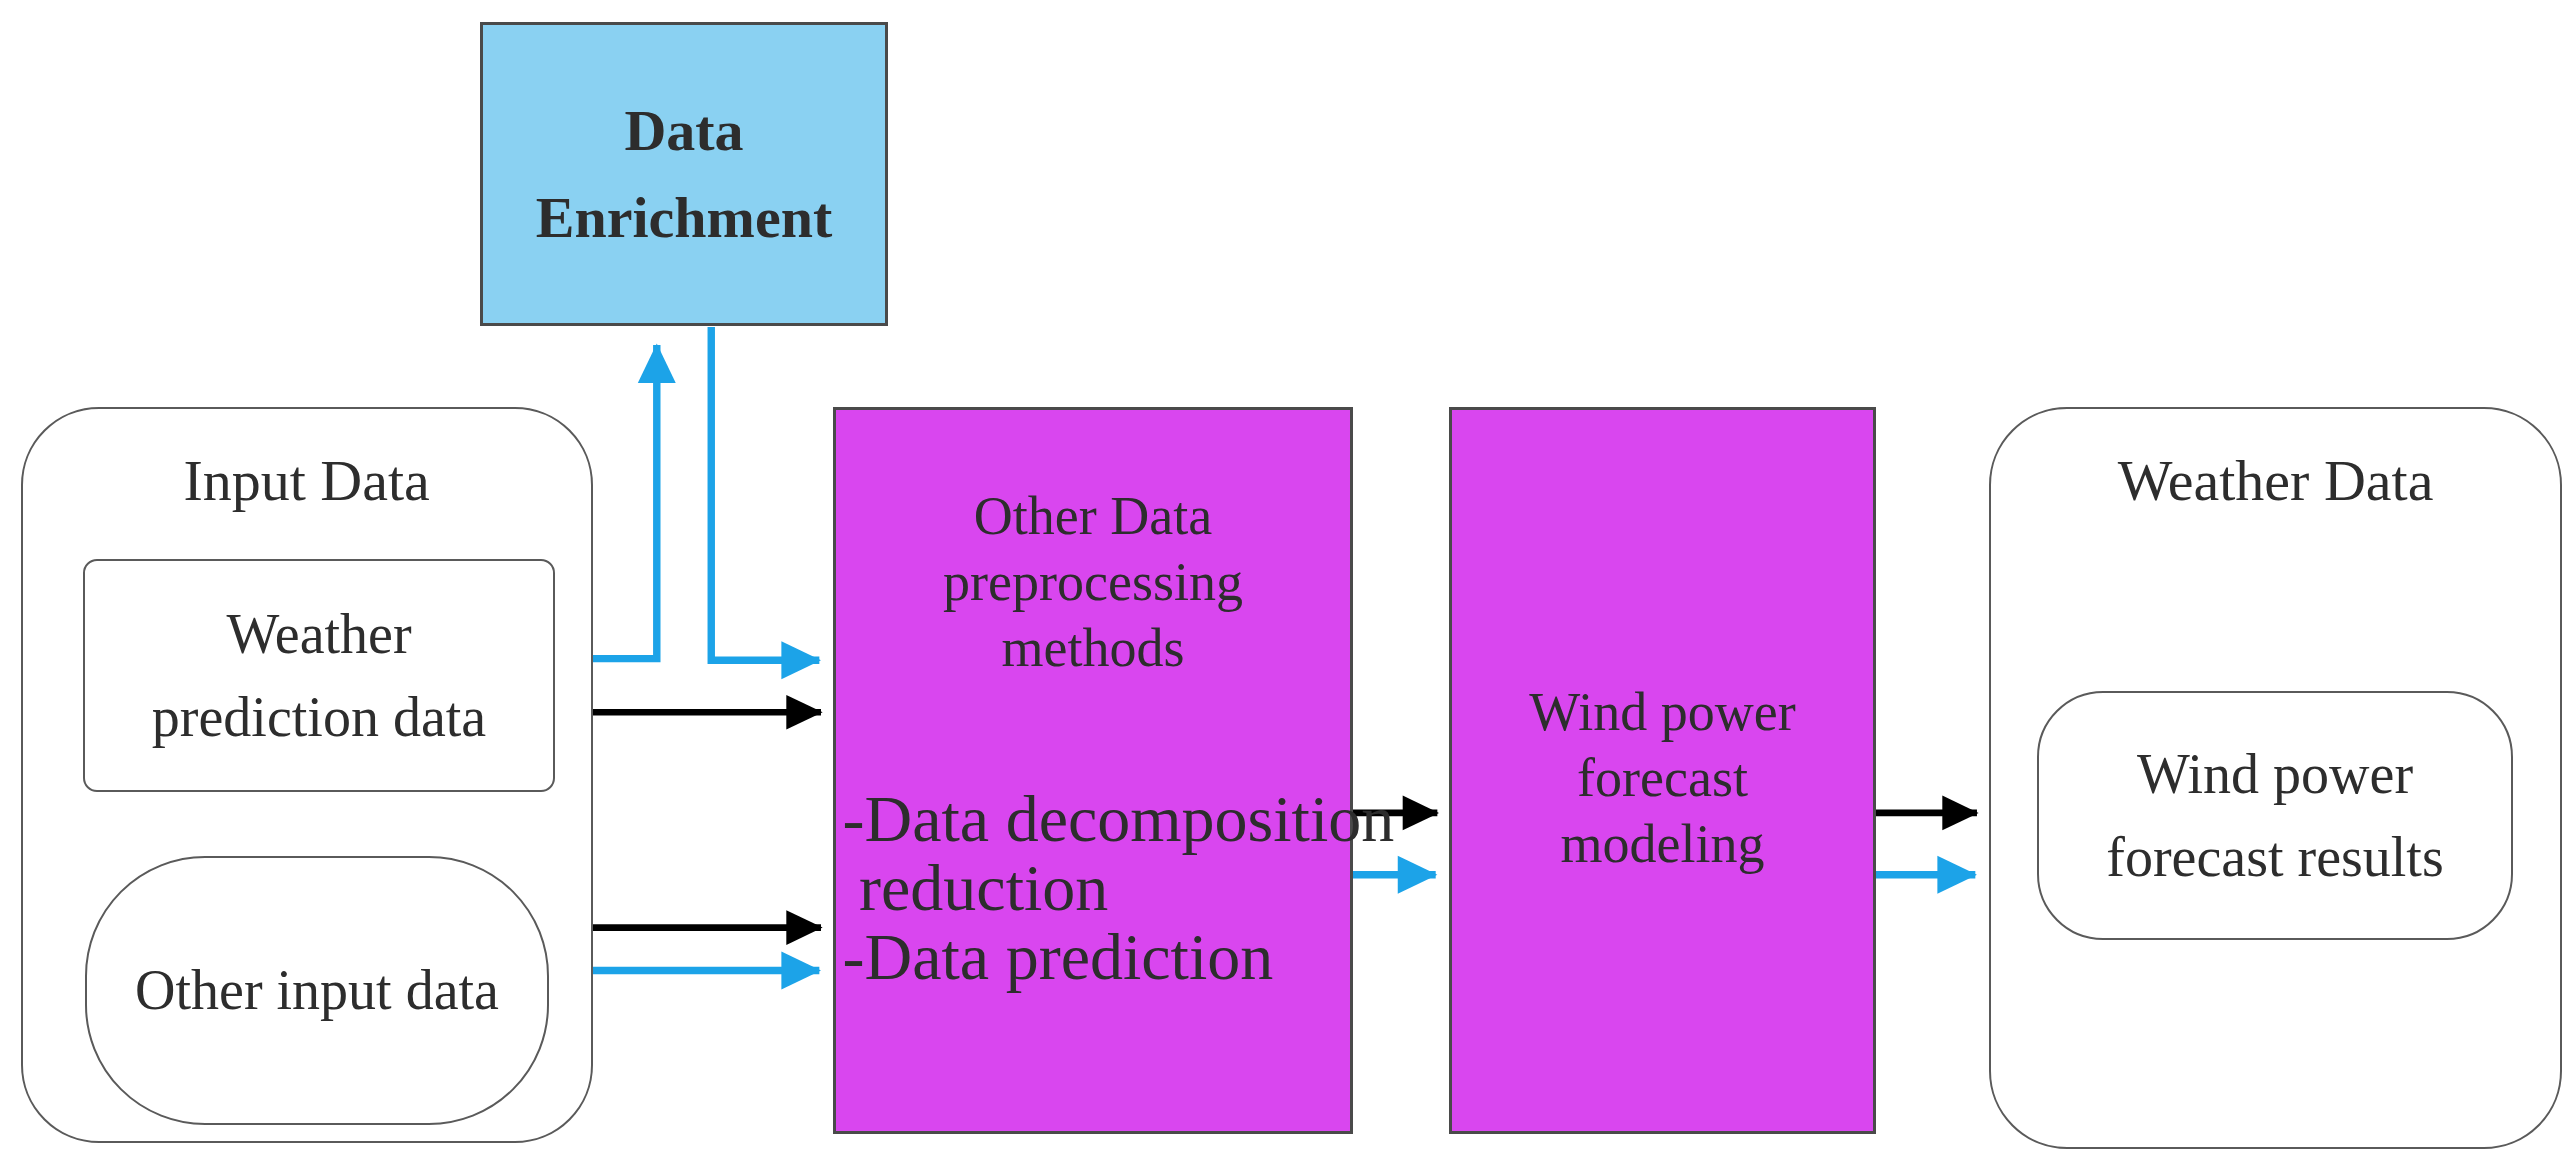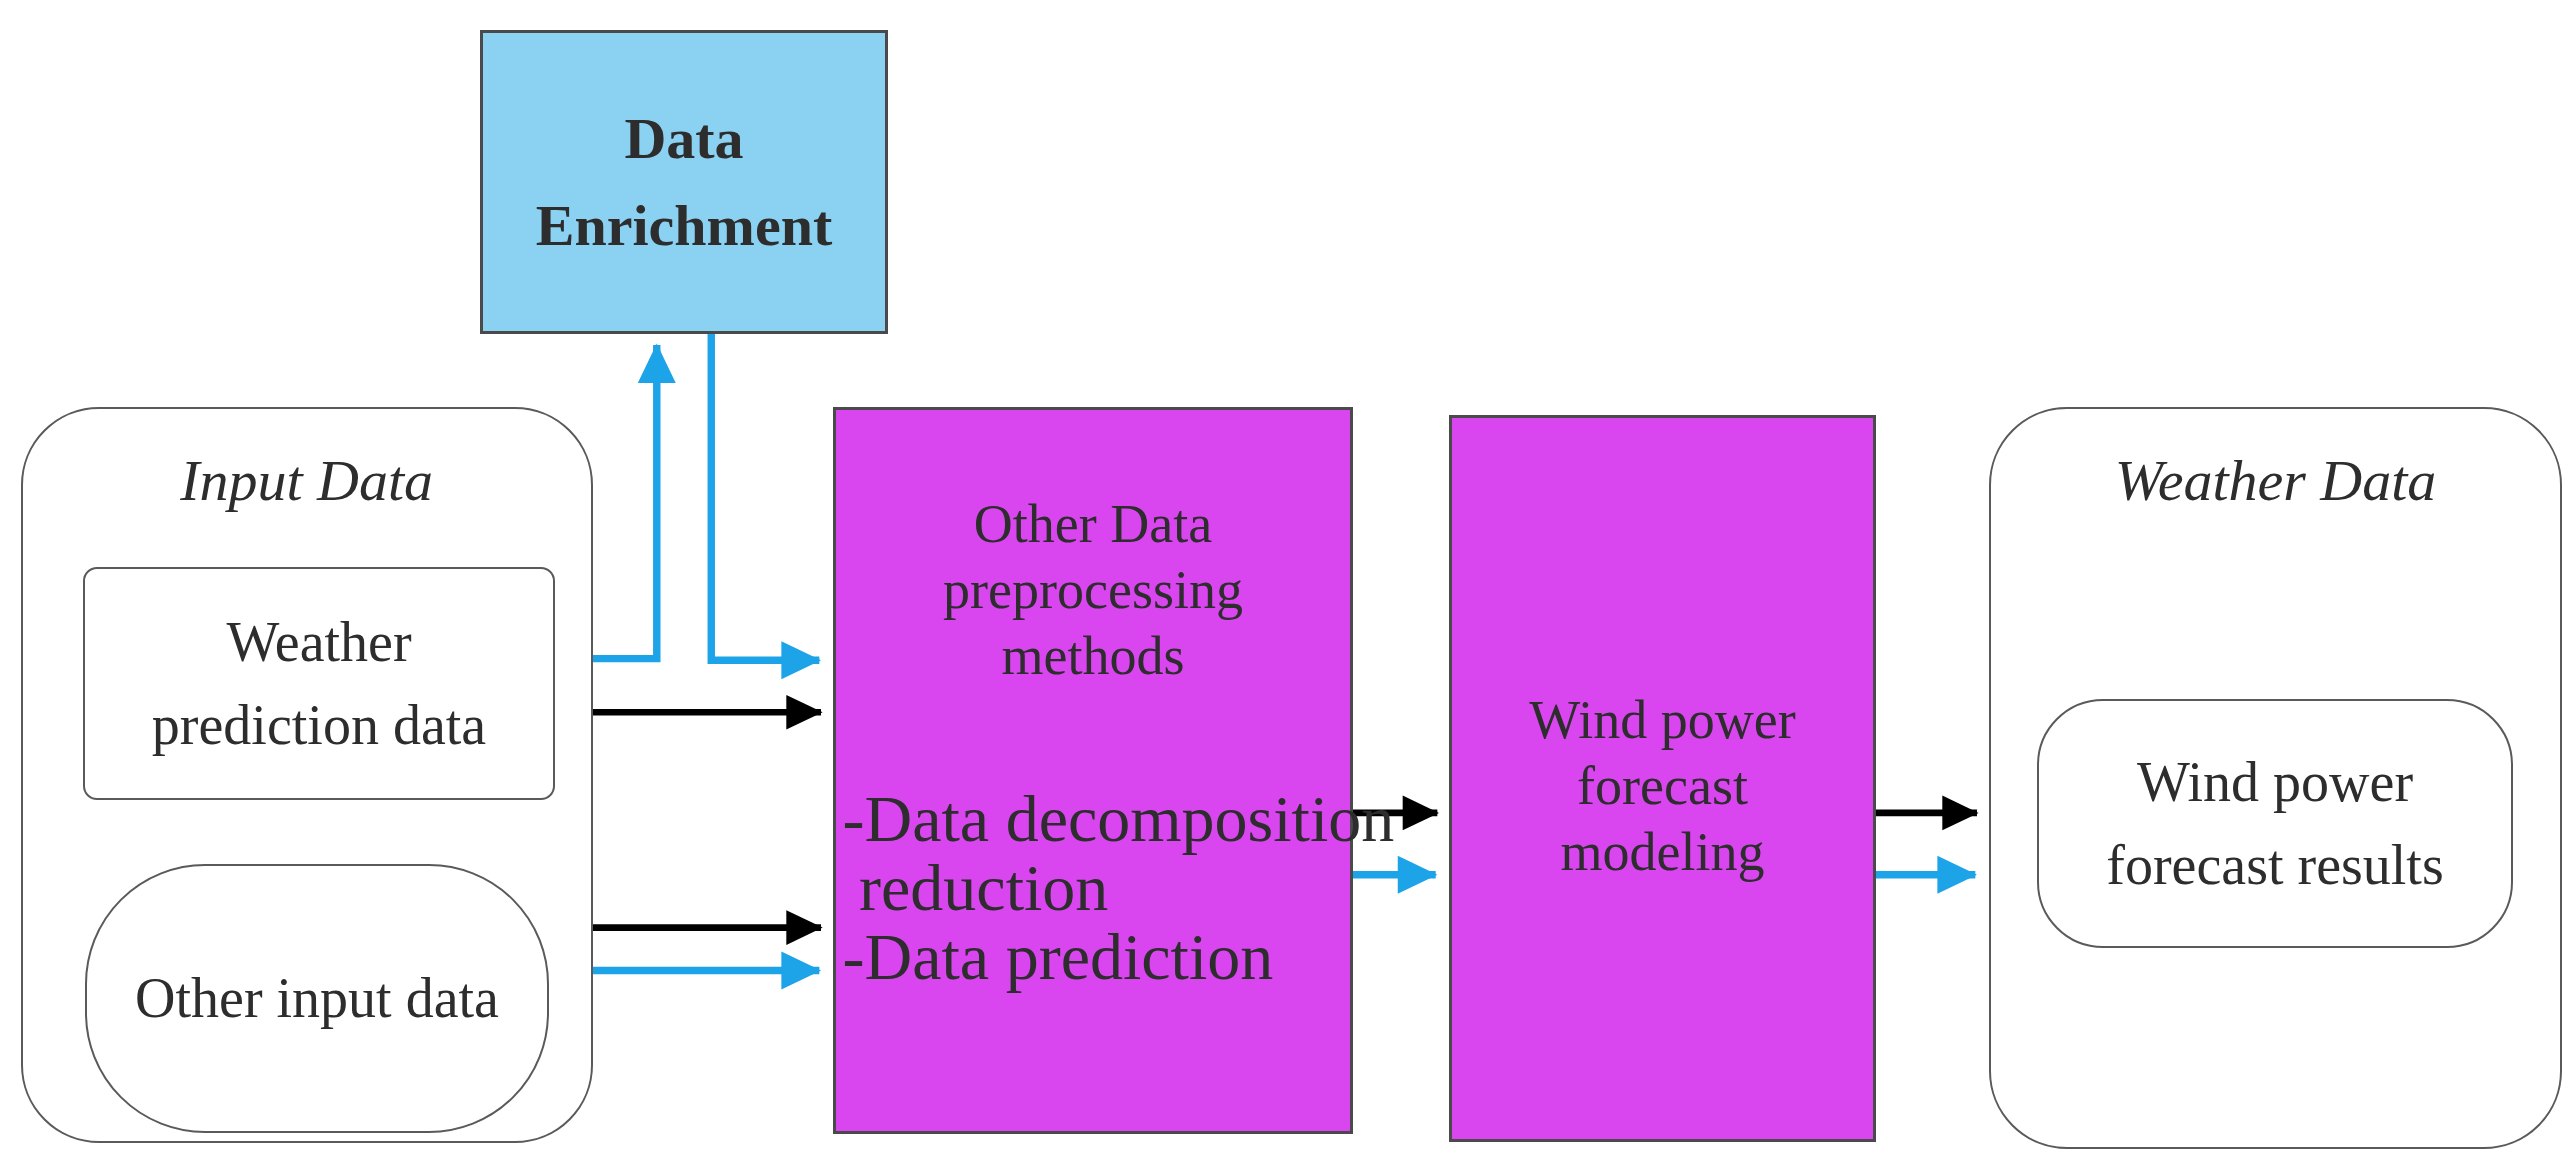--- a/index.html
+++ b/index.html
@@ -5,21 +5,21 @@
   html,body{margin:0;padding:0;background:#ffffff;}
   #canvas{
     position:relative;
     width:2576px;height:1153px;
     background:#ffffff;
     font-family:"Liberation Serif","DejaVu Serif",serif;
     color:#2d2d2d;
     overflow:hidden;
   }
   .abs{position:absolute;box-sizing:border-box;}
-  .preline{white-space:pre-line;margin-top:8px;}
+  .preline{white-space:pre-line;}
   .pre{white-space:pre;}
 
   
   #enrichment{
     left:480px;top:21.5px;width:408px;height:304px;
     background:#8AD1F2;
     border:3.3px solid #4a4a4a;
     display:flex;align-items:center;justify-content:center;
     text-align:center;
     font-size:58px;font-weight:bold;line-height:87px;
@@ -29,21 +29,21 @@
   .container{
     background:#ffffff;
     border:2.5px solid #5a5a5a;
     border-radius:78px;
     text-align:center;
   }
   #input-container{left:20.6px;top:407px;width:572px;height:736px;}
   #output-container{left:1989px;top:407px;width:573px;height:742px;}
   .container-title{
     position:absolute;left:0;right:0;top:40px;
-    font-size:58px;line-height:63px;text-align:center;font-style:italic;
+    font-size:58px;line-height:63px;text-align:center;
   }
 
   
   .node{
     background:#ffffff;
     border:2.5px solid #5a5a5a;
     display:flex;align-items:center;justify-content:center;
     text-align:center;
     font-size:56px;line-height:83px;
   }

